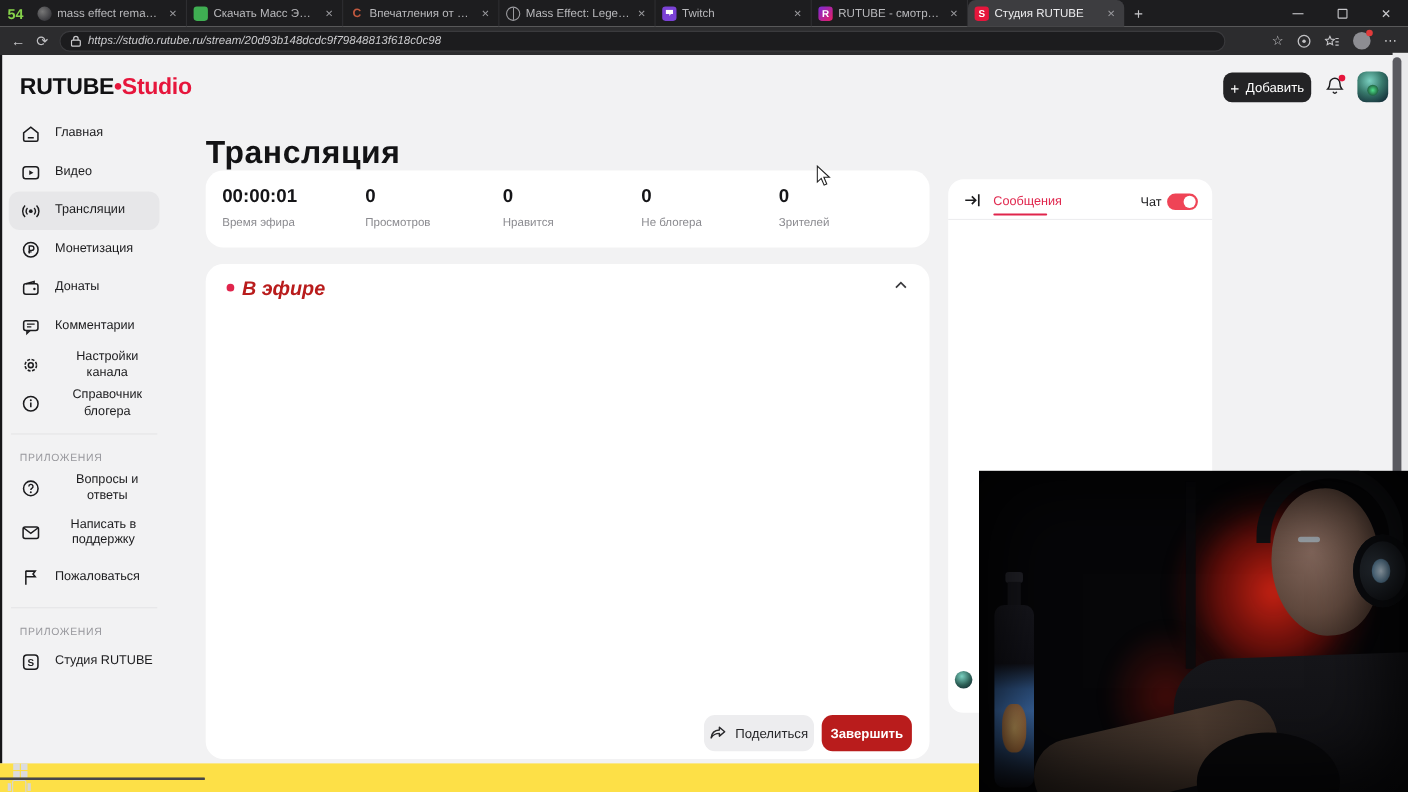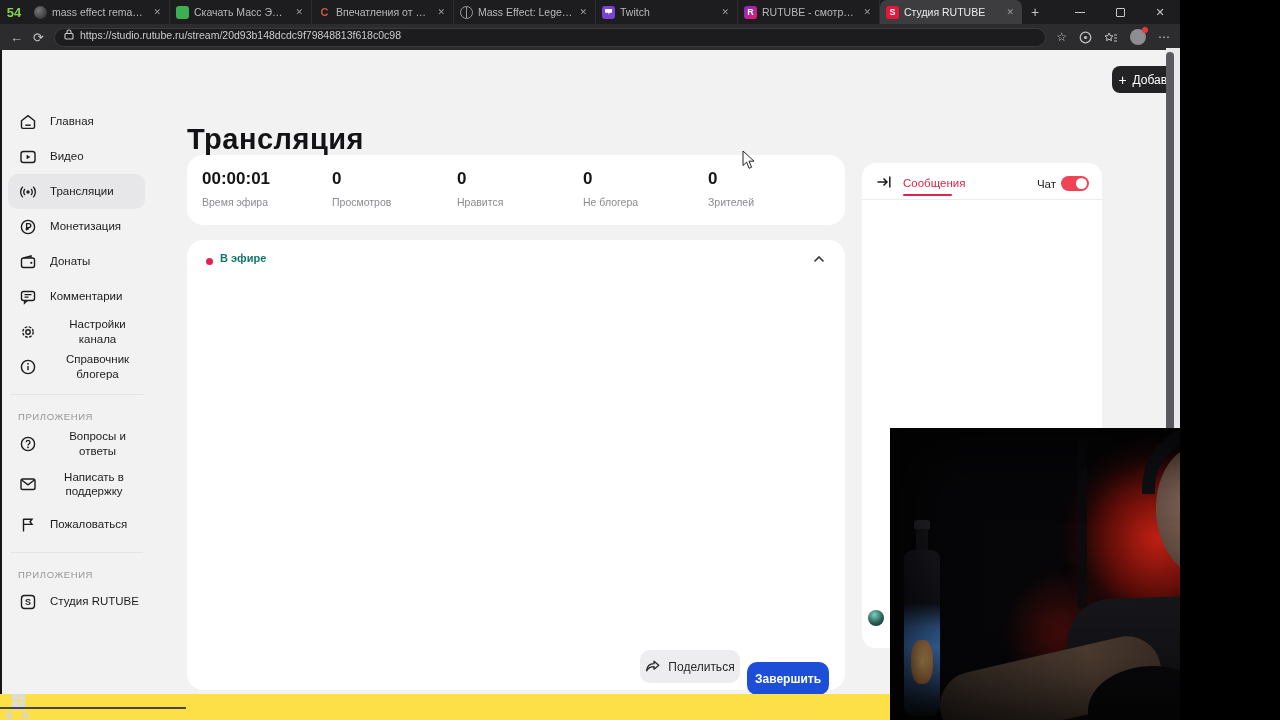--- a/index.html
+++ b/index.html
@@ -1,17 +1,17 @@
 <!DOCTYPE html>
 <html><head>
 <meta charset="utf-8">
 <style>
   html,body{margin:0;padding:0;background:#000;}
   *{box-sizing:border-box;}
-  .screen{position:relative;width:1180px;height:720px;overflow:hidden;
+  .screen{position:relative;width:1280px;height:720px;overflow:hidden;
     font-family:"Liberation Sans",sans-serif;background:#f2f2f3;}
 
   
   .tabbar{position:absolute;top:0;left:0;right:0;height:24px;background:#1d1d1f;
     display:flex;align-items:stretch;z-index:5;}
   .tab-badge{width:28px;display:flex;align-items:center;justify-content:center;
     color:#86d24b;font-weight:bold;font-size:13px;}
   .tab{width:142px;display:flex;align-items:center;gap:5px;padding:0 6px;
     color:#b9b9bc;font-size:10.5px;border-right:1px solid #2e2e31;min-width:0;}
   .tab.active{background:#3d3d40;color:#ececee;border-radius:7px 7px 0 0;border-right:none;}
@@ -34,22 +34,22 @@
   .winctls{margin-left:auto;display:flex;}
   .winctl{width:40px;display:flex;align-items:center;justify-content:center;color:#c8c8cb;font-size:11px;}
   .ic-min{width:10px;height:1px;background:#c8c8cb;}
   .ic-max{width:9px;height:9px;border:1px solid #c8c8cb;border-radius:1px;}
 
   
   .addrbar{position:absolute;top:24px;left:0;right:0;height:26px;background:#2c2c2e;
     display:flex;align-items:center;padding:0 10px;gap:10px;z-index:5;}
   .nav-glyph{color:#c2c2c5;font-size:13px;line-height:1;}
   .urlpill{flex:1;max-width:1060px;height:19px;background:#1c1c1e;border:1px solid #3a3a3d;
-    border-radius:10px;display:flex;align-items:flex-start;gap:6px;padding:0 9px;
-    color:#cbcbce;font-size:10.5px;}
+    border-radius:10px;display:flex;align-items:center;gap:6px;padding:0 9px;
+    color:#cbcbce;font-size:10.5px;font-style:italic;}
   .addr-icons{display:flex;align-items:center;gap:12px;margin-left:auto;color:#c2c2c5;font-size:12px;}
   .addr-avatar{width:16px;height:16px;border-radius:50%;background:#8d8d92;position:relative;}
   .addr-avatar::after{content:"";position:absolute;right:-2px;top:-2px;width:6px;height:6px;
     border-radius:50%;background:#e23b3b;}
 
   
   .page-left-edge{position:absolute;left:0;top:48px;width:2px;bottom:26px;background:#161618;z-index:4;}
 
   
   .logo{position:absolute;left:18px;top:67px;font-size:21px;font-weight:bold;
@@ -83,34 +83,34 @@
     color:#131315;letter-spacing:.5px;z-index:3;}
   .stats-card{position:absolute;left:187px;top:155px;width:658px;height:70px;background:#fff;
     border-radius:16px;z-index:3;}
   .stat{position:absolute;top:0;}
   .stat .val{position:absolute;top:14px;left:0;font-size:17px;font-weight:bold;color:#151518;white-space:nowrap;}
   .stat .lab{position:absolute;top:41px;left:0;font-size:10.5px;color:#8b8b90;white-space:nowrap;}
 
   .live-card{position:absolute;left:187px;top:240px;width:658px;height:450px;background:#fff;
     border-radius:16px;z-index:3;}
   .live-dot{position:absolute;left:19px;top:18px;width:7px;height:7px;border-radius:50%;background:#e0254c;}
-  .live-status{position:absolute;left:33px;top:12px;font-size:11px;font-weight:600;color:#0f766e;}
+  .live-status{position:absolute;left:33px;top:12px;font-size:18px;font-weight:600;color:#b91c1c;font-style:italic;}
   .live-chevron{position:absolute;right:20px;top:15px;color:#3a3a3e;}
   .preview{position:absolute;left:16px;top:42px;width:626px;height:351px;border-radius:10px;
     background:
       radial-gradient(ellipse 70% 95% at 66% -12%, #4a1259 0%, rgba(42,8,54,.85) 42%, rgba(18,4,26,0) 78%),
       linear-gradient(115deg,#0d020f 0%,#170523 55%,#220733 100%);
     display:flex;align-items:center;justify-content:center;}
   .preview-text{color:#fff;font-size:17px;font-weight:600;}
   .share-btn{position:absolute;left:453px;top:410px;width:100px;height:33px;border-radius:10px;
     background:#ededef;display:flex;align-items:center;justify-content:center;gap:8px;
     font-size:12px;color:#28282b;}
   .finish-btn{position:absolute;left:560px;top:410px;width:82px;height:33px;border-radius:10px;
-    background:#1d4ed8;display:flex;align-items:center;justify-content:center;
-    font-size:12px;font-weight:600;color:#fff;margin-top:12px;}
+    background:#b91c1c;display:flex;align-items:center;justify-content:center;
+    font-size:12px;font-weight:600;color:#fff;}
 
   
   .chat-card{position:absolute;left:862px;top:163px;width:240px;height:485px;background:#fff;
     border-radius:14px;z-index:3;}
   .chat-collapse{position:absolute;left:14px;top:12px;color:#1c1c1e;}
   .chat-tab{position:absolute;left:41px;top:14px;font-size:11.5px;color:#e0254c;}
   .chat-tab-underline{position:absolute;left:41px;top:31px;width:49px;height:2px;background:#e0254c;border-radius:1px;}
   .chat-toggle-label{position:absolute;right:46px;top:15px;font-size:11.5px;color:#1c1c1e;}
   .toggle{position:absolute;right:13px;top:13px;width:28px;height:15px;border-radius:8px;background:#ef4456;}
   .toggle::after{content:"";position:absolute;right:2px;top:2px;width:11px;height:11px;border-radius:50%;background:#fff;}
@@ -268,20 +268,21 @@
         <path d="M5 2 l1.2 2.6 2.8.3 -2.1 1.9 .6 2.8 L5 8.3 2.5 9.6 3.1 6.8 1 4.9 3.8 4.6 Z" fill="none" stroke="#c2c2c5" stroke-width="1"></path>
         <path d="M10 4 h3 M10 7 h3 M10 10 h3" stroke="#c2c2c5" stroke-width="1.1"></path>
       </svg>
       <span class="addr-avatar"></span>
       <span>⋯</span>
     </div>
   </div>
 
   <div class="page-left-edge"></div>
 
+  <div class="logo"><span>RUTUBE</span><span class="dot">•</span><span class="suffix">Studio</span></div>
 
   <div class="add-btn">
     <span class="add-plus">+</span>
     <span>Добавить</span>
   </div>
 
   <div class="bell">
     <svg width="17" height="18" viewBox="0 0 17 18">
       <path d="M8.5 2.2 a4.6 4.6 0 0 1 4.6 4.6 c0 3.4 1.3 4.6 1.9 5.2 H2 c.6-.6 1.9-1.8 1.9-5.2 A4.6 4.6 0 0 1 8.5 2.2 Z" fill="none" stroke="#1c1c1e" stroke-width="1.3"></path>
       <path d="M6.8 14.5 a1.8 1.8 0 0 0 3.4 0" fill="none" stroke="#1c1c1e" stroke-width="1.3"></path>

